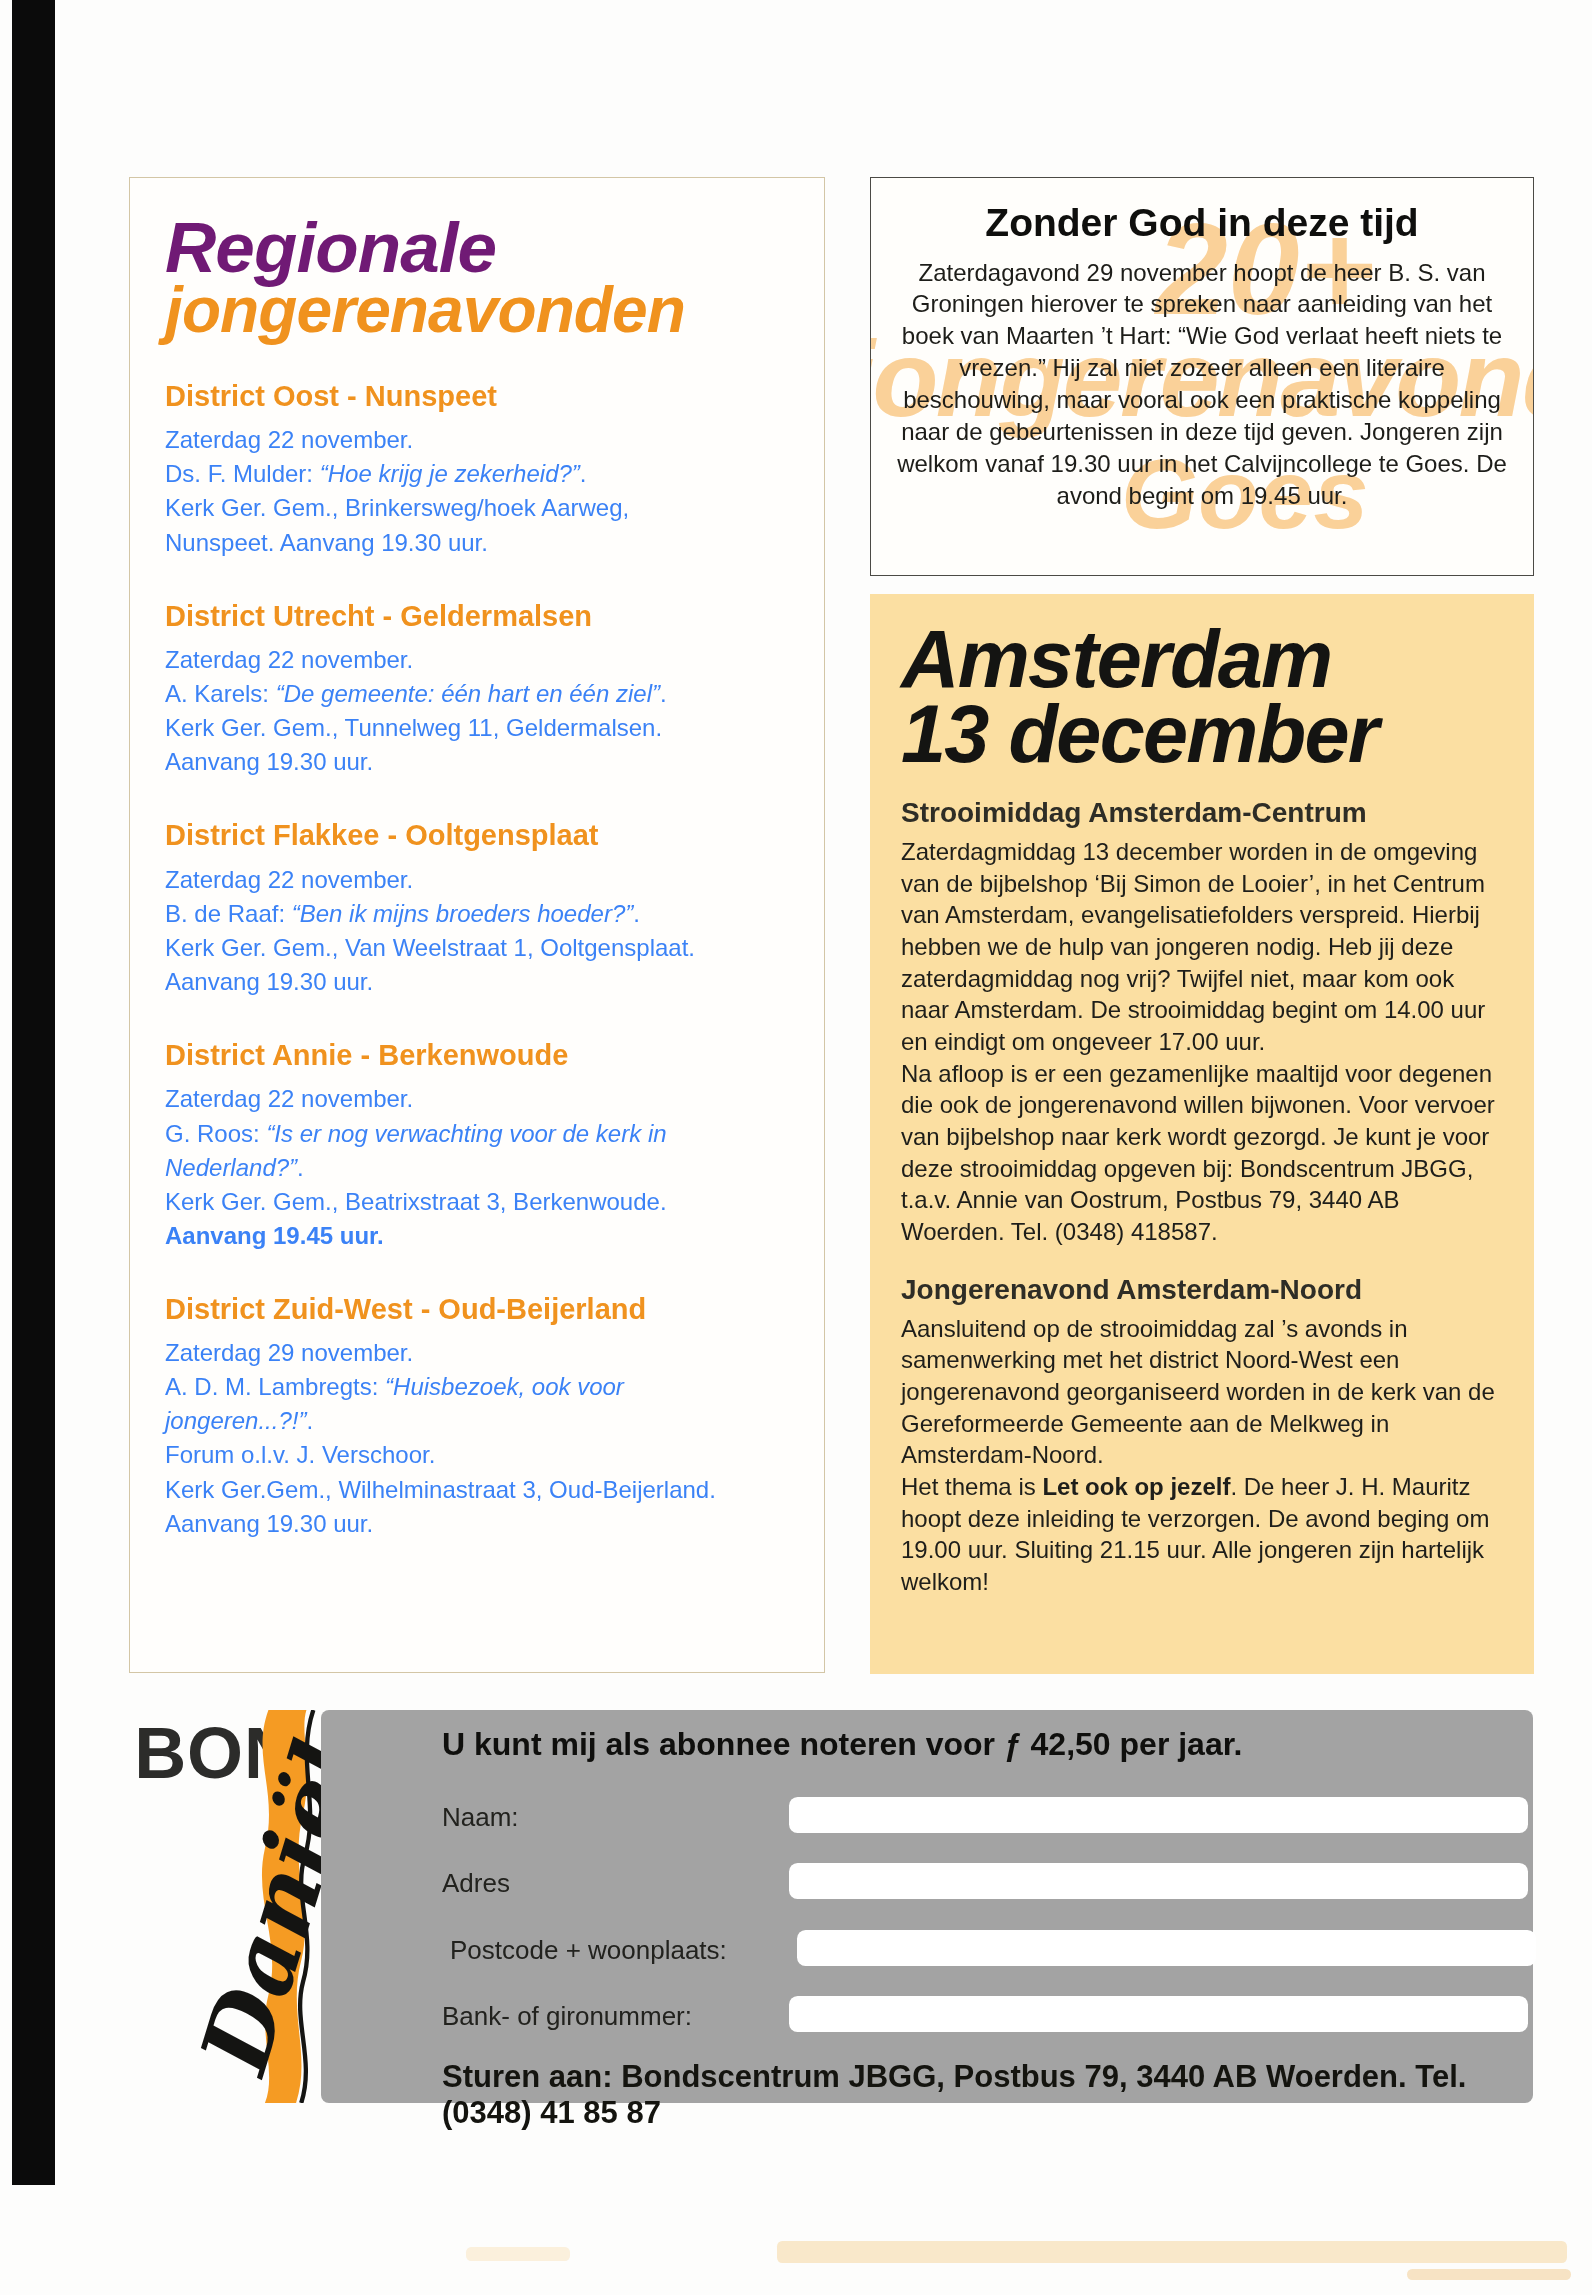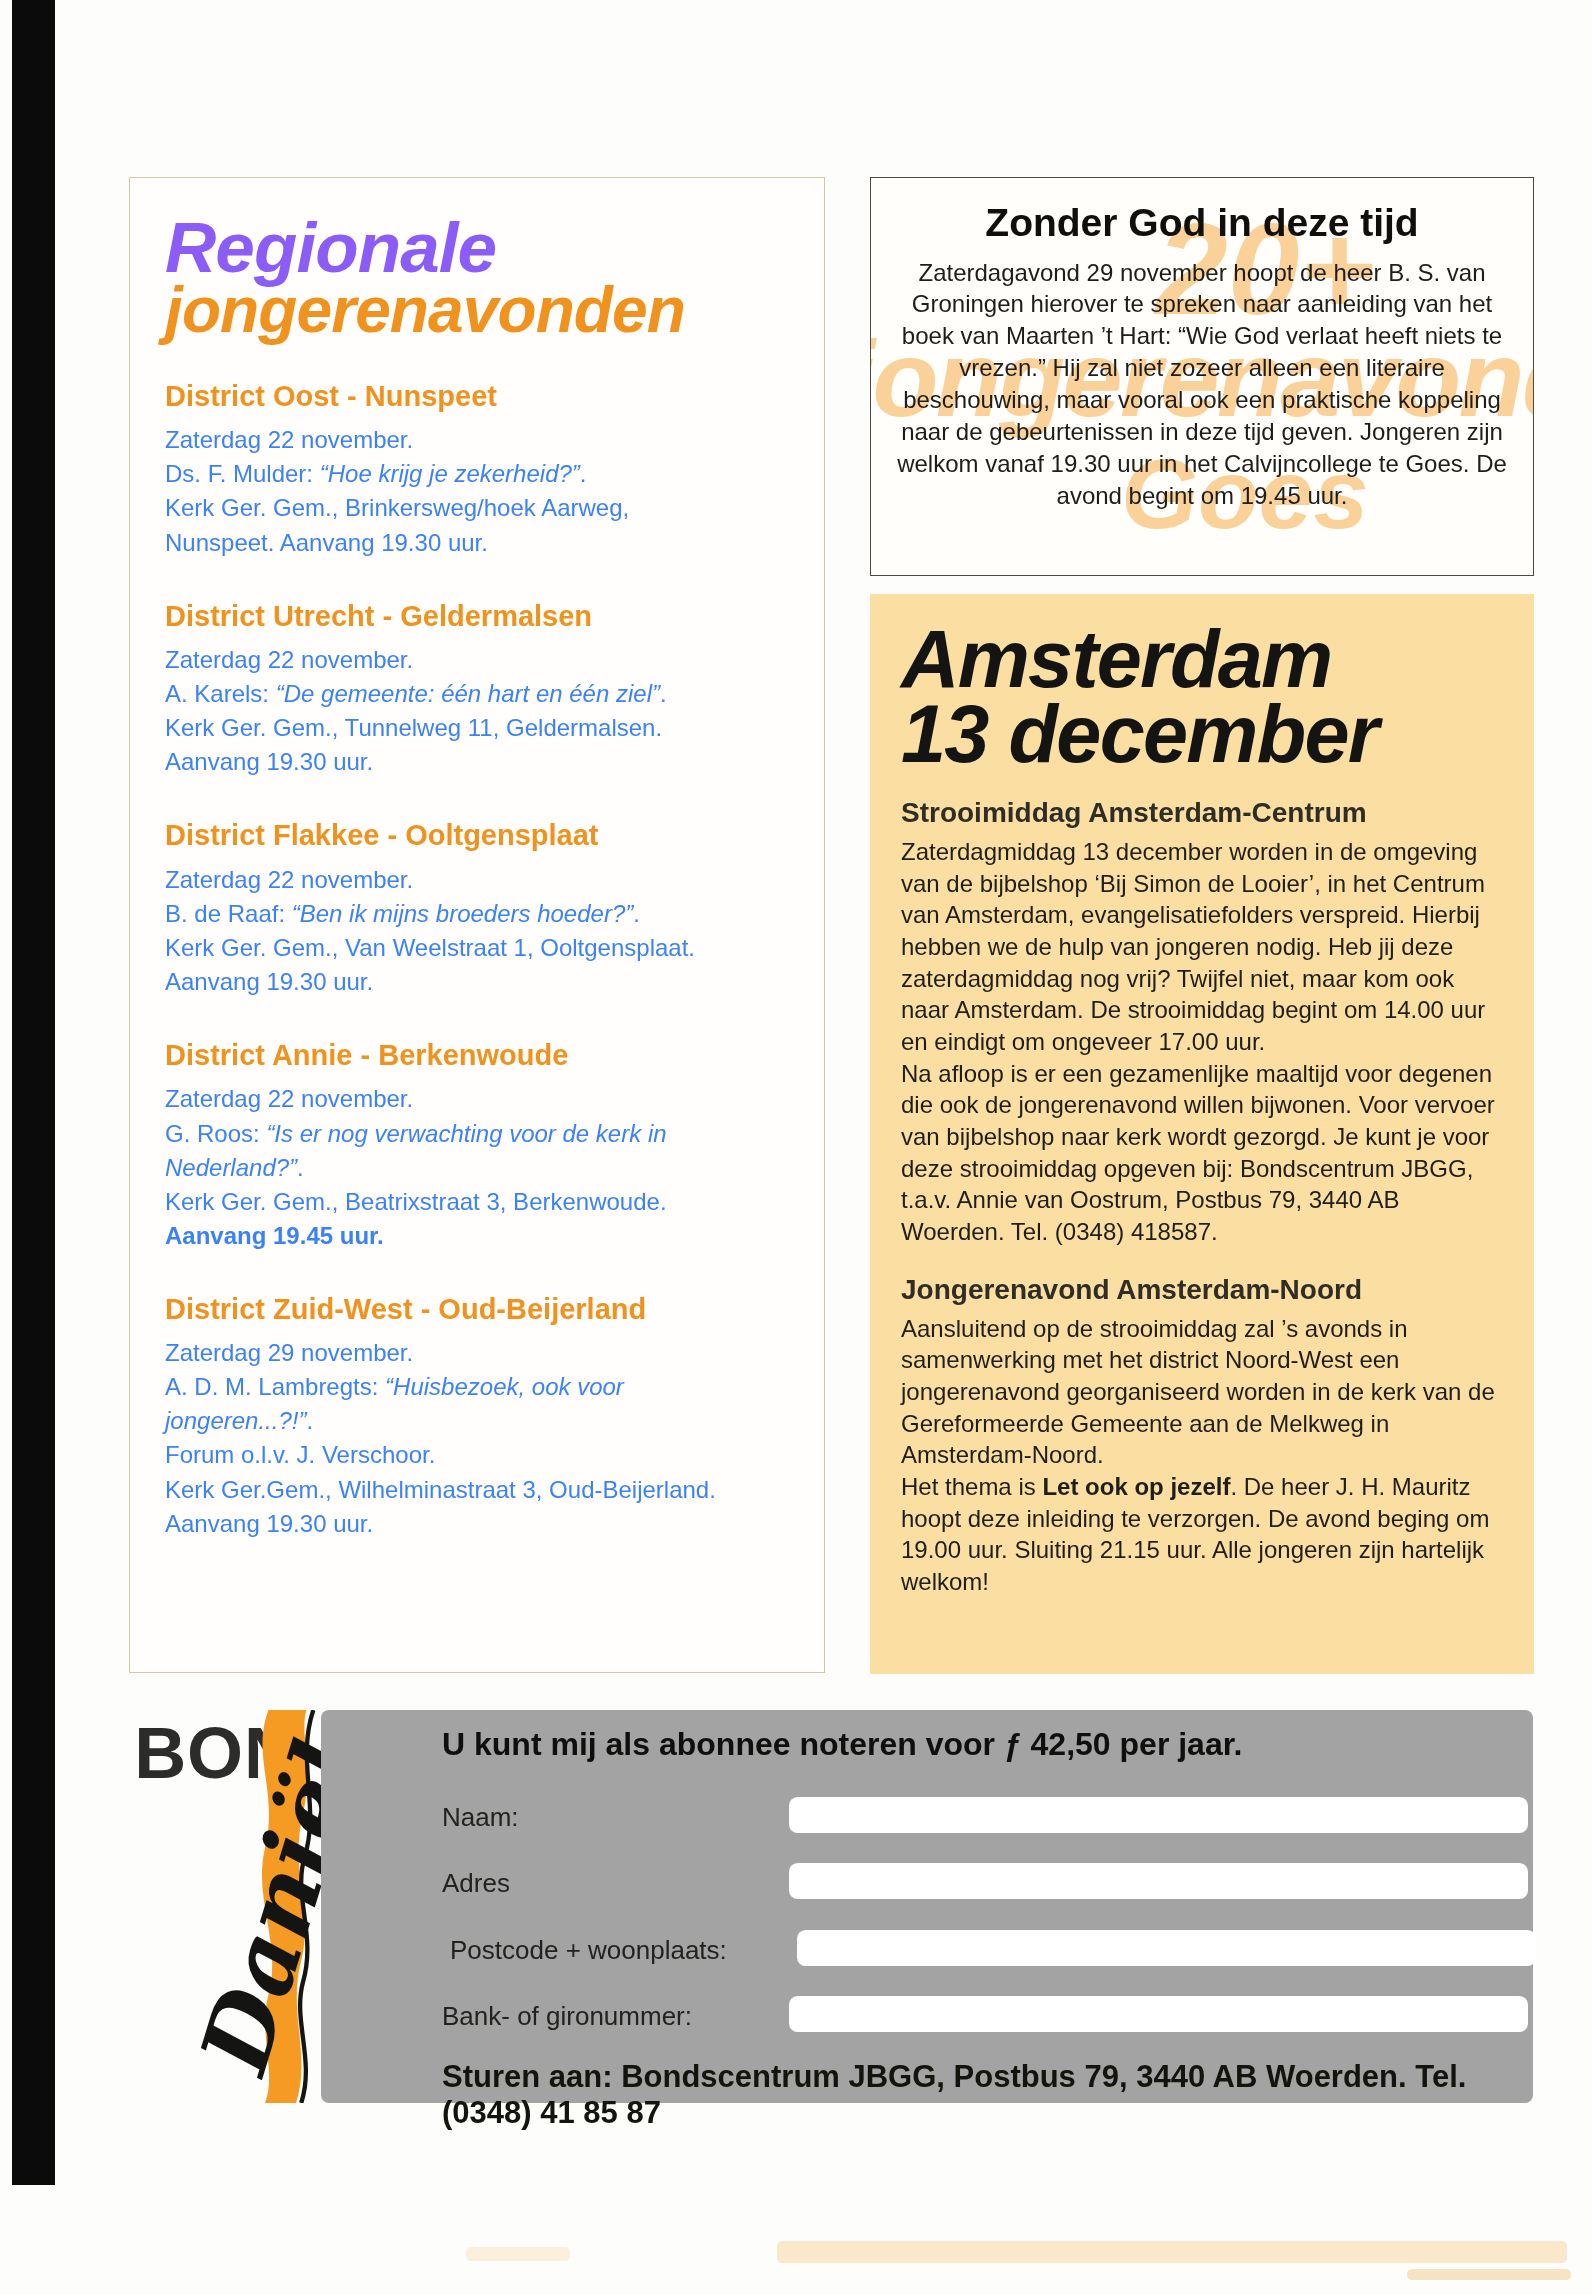--- a/index.html
+++ b/index.html
@@ -7,21 +7,21 @@
   body { font-family: "Liberation Sans", sans-serif; color:#1d1d1b; }
   .canvas { position:relative; width:1592px; height:2295px; background:#fdfdfc; overflow:hidden; }
 
   
   .spine { position:absolute; left:12px; top:0; width:43px; height:2185px; background:#0b0b0b; }
 
   
   .left-box { position:absolute; left:129px; top:177px; width:696px; height:1496px;
               border:1.7px solid #d3c6a6; background:#fffefc; padding:36px 33px 0 35px; }
   .title-black { display:block; font-style:italic; font-weight:700; font-size:71px; line-height:0.95;
-                 color:#8b5cf6; letter-spacing:-0.9px; }
+                 color:#701a75; letter-spacing:-0.9px; }
   .title-orange { display:block; font-style:italic; font-weight:700; font-size:64px; line-height:1.0;
                   color:#F0921E; letter-spacing:-0.9px; margin-top:-3.5px; }
   #districts { margin-top:38px; }
   .district { margin-top:40px; }
   .district:first-child { margin-top:0; }
   .district-title { font-size:29px; font-weight:700; color:#F0921E; margin:0 0 10.4px; }
   .line { font-size:24px; line-height:1.42; color:#3b82f6; }
   .it { font-style:italic; }
   .bd { font-weight:700; }
 

